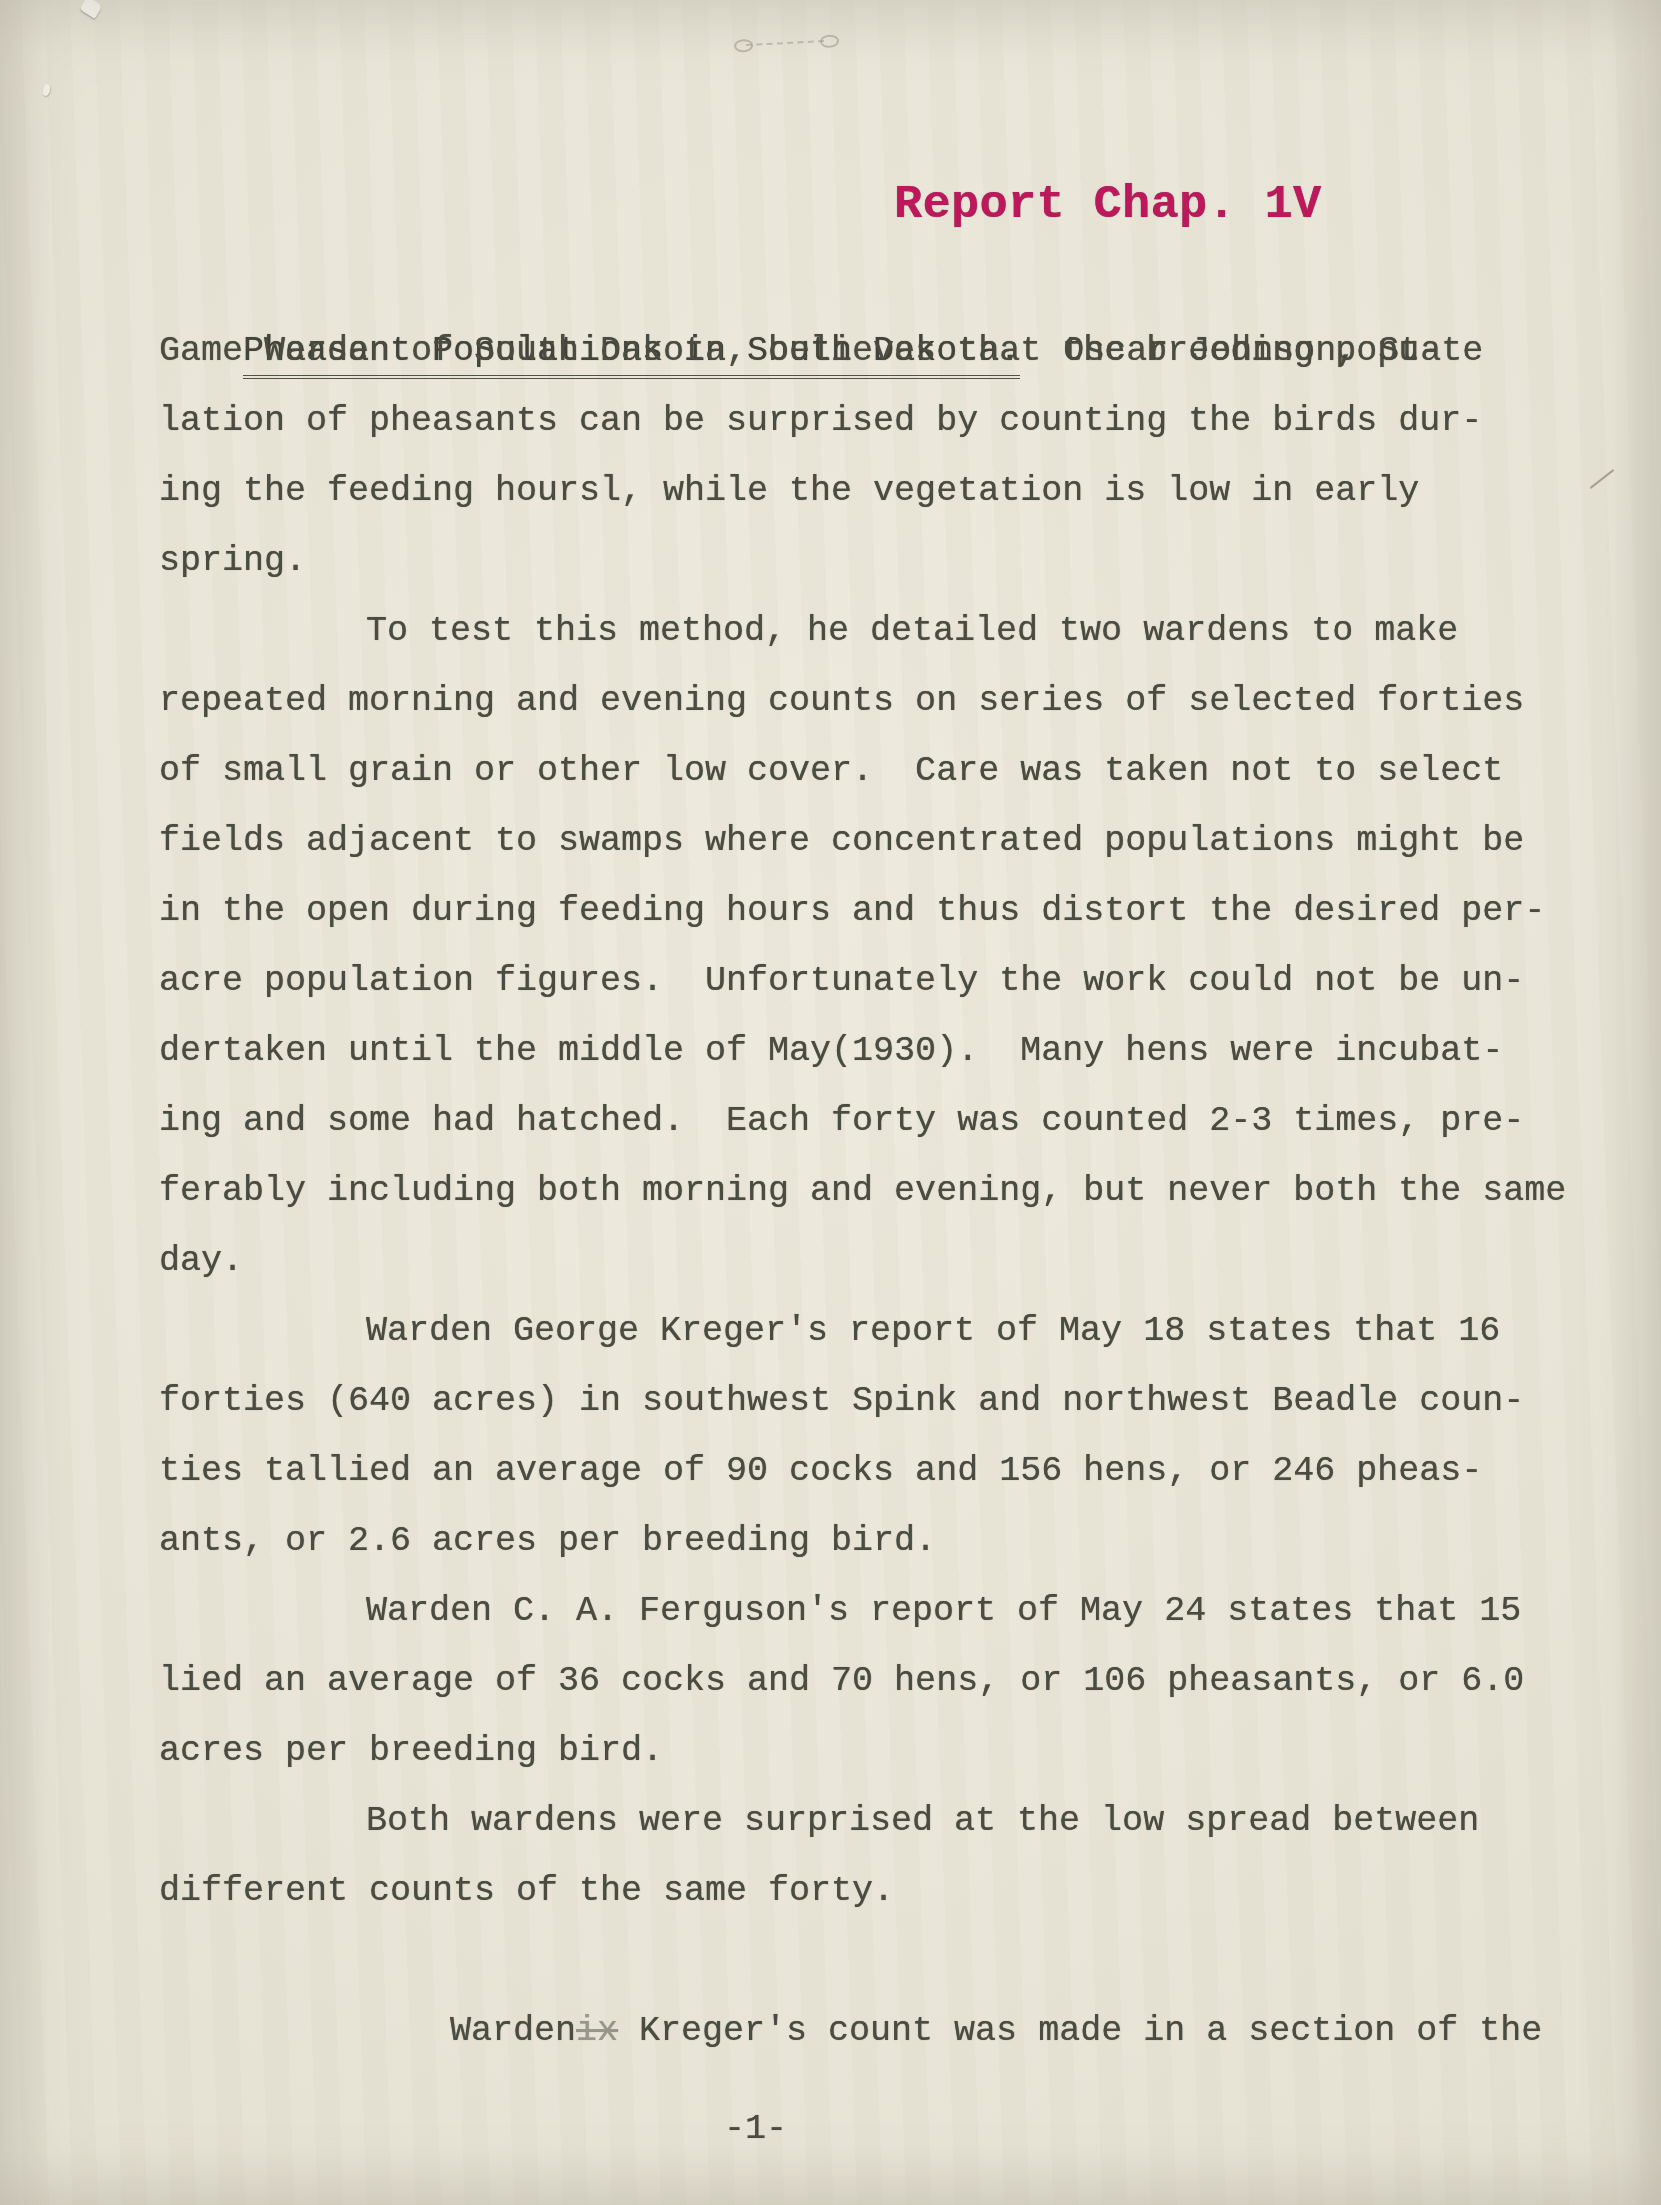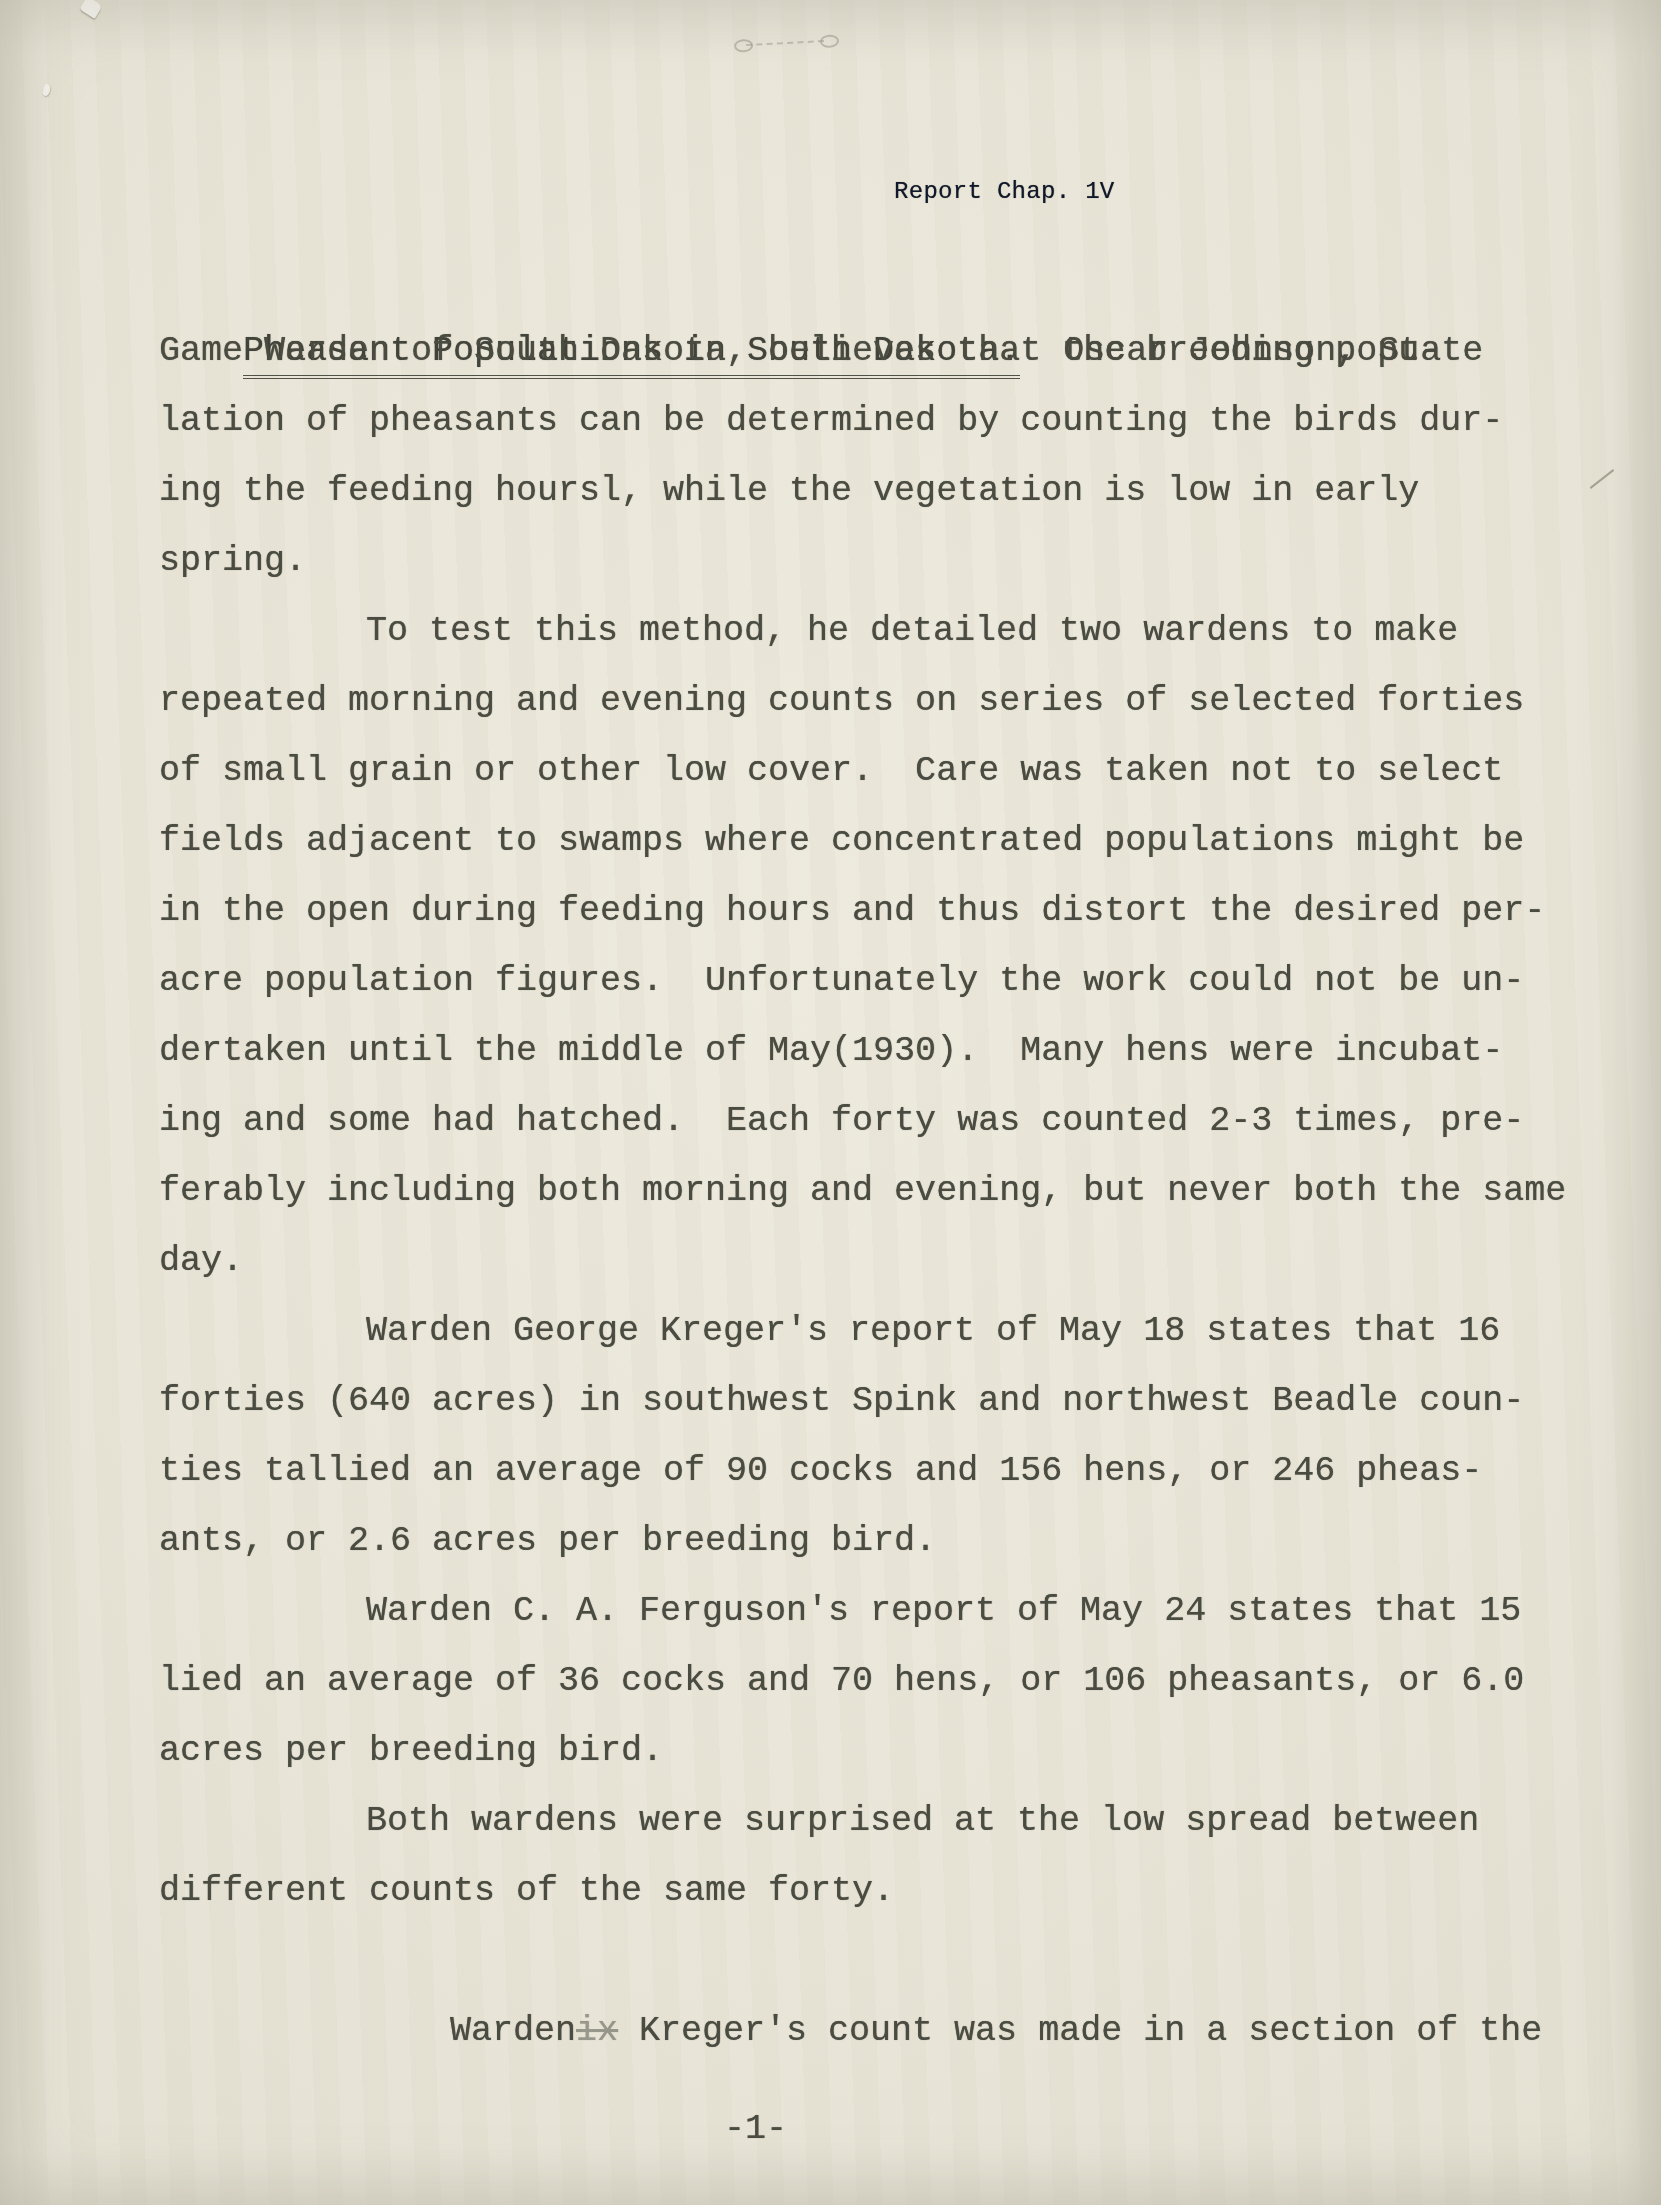--- a/index.html
+++ b/index.html
@@ -83,24 +83,25 @@
 
   .typewriter {
     font-family: "Liberation Mono", "DejaVu Sans Mono", monospace;
     color: #4a4b41;
     text-shadow: 0 0 0.9px rgba(66,66,55,0.65), 0.4px 0.4px 0 rgba(66,66,55,0.22);
   }
   .chapter-header {
     position: absolute;
     left: 894px;
     top: 178px;
-    font-size: 24px;
+    font-size: 47px;
     letter-spacing: 0.3px;
-    color: #0f172a;
+    color: #be185d;
     white-space: pre;
+    font-weight: bold;
   }
   .body-text {
     position: absolute;
     left: 159px;
     top: 246px;
     width: 1479px;
     font-size: 35px;
   }
   .line {
     height: 70px;
@@ -139,21 +140,21 @@
   <div class="pencil-tick"></div>
 </div>
 
 <div class="chapter-header typewriter">Report Chap. 1V</div>
 
 <div class="body-text typewriter">
   <div class="line">
     <span class="title-underline">Pheasant Populations in South Dakota.</span><span class="title-rest">Oscar Johnson, State</span>
   </div>
   <div class="line">Game Warden of South Dakota, believes that the breeding popu-</div>
-  <div class="line">lation of pheasants can be determined by counting the birds dur-</div>
+  <div class="line">lation of pheasants can be surprised by counting the birds dur-</div>
   <div class="line">ing the feeding hoursl, while the vegetation is low in early</div>
   <div class="line">spring.</div>
   <div class="line indent">To test this method, he detailed two wardens to make</div>
   <div class="line">repeated morning and evening counts on series of selected forties</div>
   <div class="line">of small grain or other low cover.  Care was taken not to select</div>
   <div class="line">fields adjacent to swamps where concentrated populations might be</div>
   <div class="line">in the open during feeding hours and thus distort the desired per-</div>
   <div class="line">acre population figures.  Unfortunately the work could not be un-</div>
   <div class="line">dertaken until the middle of May(1930).  Many hens were incubat-</div>
   <div class="line">ing and some had hatched.  Each forty was counted 2-3 times, pre-</div>

